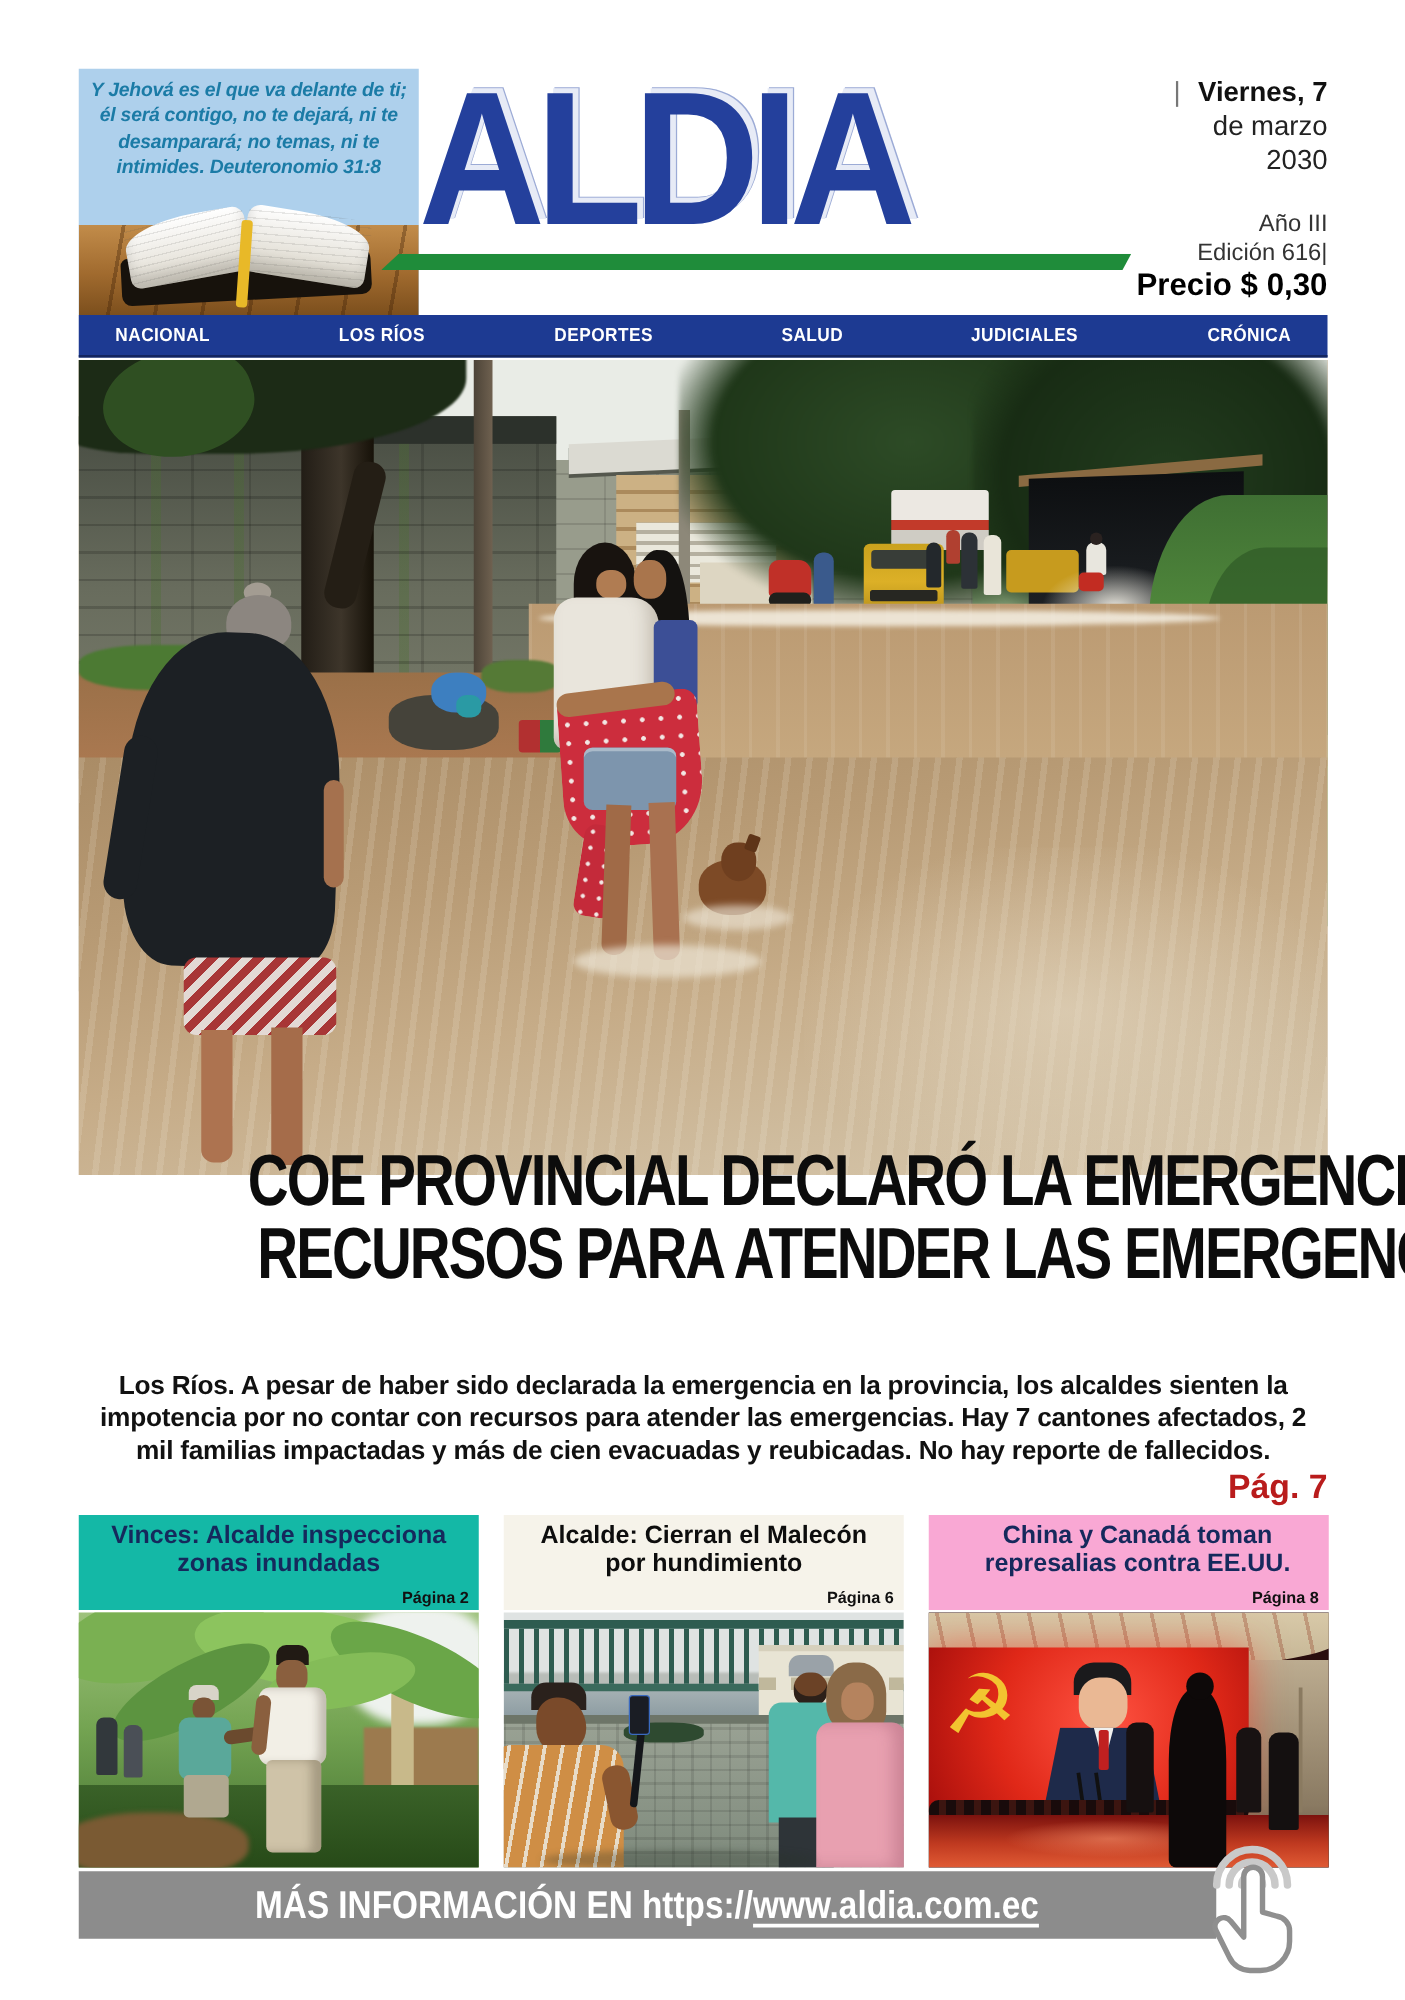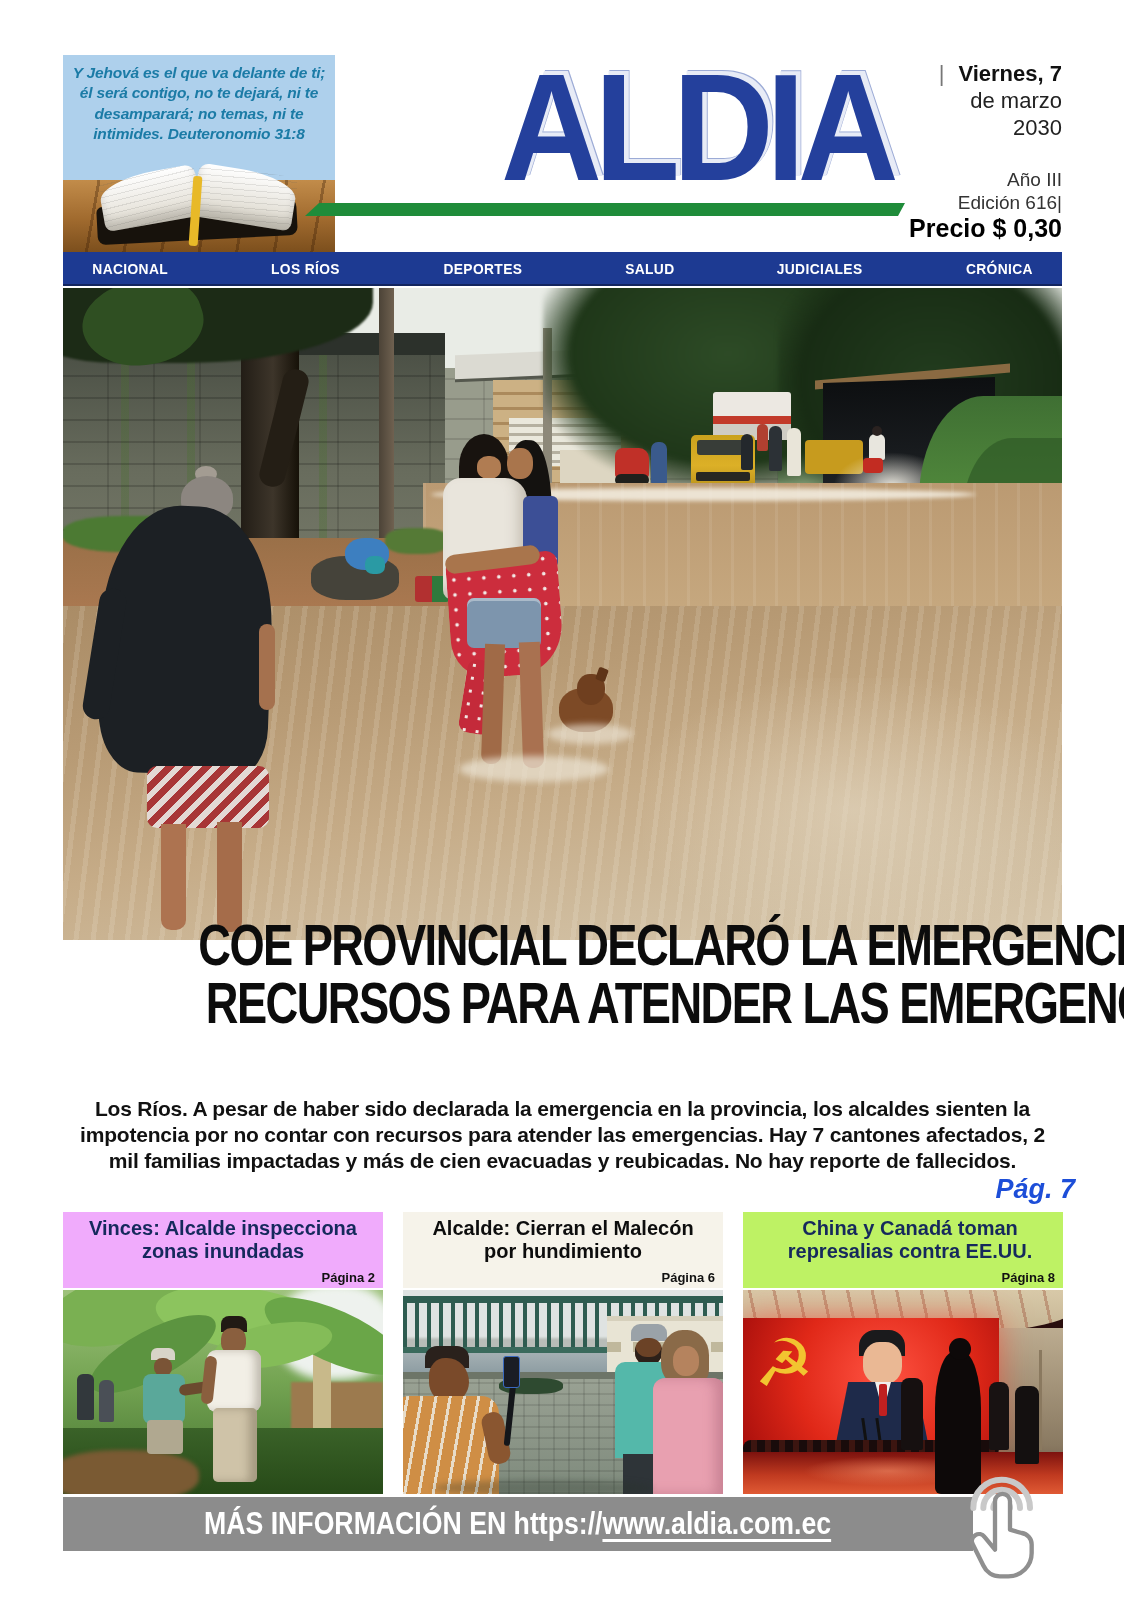--- a/index.html
+++ b/index.html
@@ -18,21 +18,21 @@
   .bible{position:absolute;left:30px;bottom:6px;width:210px;height:96px;}
   .bible .cover{position:absolute;left:4px;bottom:6px;width:200px;height:38px;background:#17120c;border-radius:6px 10px 8px 8px;transform:rotate(-3deg);}
   .bible .page-l{position:absolute;left:8px;bottom:22px;width:98px;height:52px;background:linear-gradient(180deg,#ffffff,#ddd8cc);border-radius:60% 10% 8px 8px/40% 20% 8px 8px;transform:rotate(-10deg);box-shadow:inset 0 -10px 10px rgba(0,0,0,.15);}
   .bible .page-r{position:absolute;right:8px;bottom:22px;width:100px;height:54px;background:linear-gradient(180deg,#ffffff,#d8d3c6);border-radius:10% 60% 8px 8px/20% 40% 8px 8px;transform:rotate(9deg);box-shadow:inset 0 -10px 10px rgba(0,0,0,.15);}
   .bible .ribbon{position:absolute;left:98px;bottom:0px;width:9px;height:70px;background:#e8b928;transform:rotate(4deg);border-radius:3px;}
   .bible .text-l{position:absolute;inset:0;background:
     repeating-linear-gradient(176deg,transparent 0 5px,rgba(90,90,86,.25) 5px 6px);
     -webkit-mask:none;opacity:.55;pointer-events:none;border-radius:8px;}
 
   
-  .logo-wrap{left:318px;top:52px;width:590px;height:150px;text-align:right;}
+  .logo-wrap{left:318px;top:52px;width:590px;height:150px;text-align:left;}
   .logo-text{display:inline-block;font-weight:bold;font-size:152px;line-height:150px;color:#24409c;
     letter-spacing:-8px;transform:scaleX(.92);transform-origin:center;
     text-shadow:5px -4px 0 #e7ebf6,6px -5px 0 #9cabd6;}
   .logo-underline{left:305px;top:203px;width:600px;height:13px;background:#1f8c3a;
     clip-path:polygon(14px 0,100% 0,calc(100% - 7px) 100%,0 100%);}
   .date-block{left:812px;top:60px;width:250px;text-align:right;color:#222;font-size:22px;line-height:27px;}
   .date-pipe{color:#777;font-weight:normal;margin-right:14px;}
   .date-day{font-weight:bold;color:#111;}
   .info-block{left:812px;top:168px;width:250px;text-align:right;color:#333;font-size:19px;line-height:23px;}
   .price-line{font-weight:bold;color:#000;font-size:25px;line-height:29px;}
@@ -42,21 +42,21 @@
     display:flex;align-items:center;justify-content:space-between;padding:0 26px;box-sizing:border-box;}
   .nav-item{color:#fff;font-weight:bold;font-size:15px;letter-spacing:.4px;display:inline-block;
     transform:scaleX(.92);white-space:nowrap;cursor:pointer;}
 
   
   .headline{left:63px;top:916px;width:999px;text-align:center;color:#0c0c0c;}
   .headline .hl-line{height:58px;line-height:58px;white-space:nowrap;}
   .headline .hl-inner{display:inline-block;font-weight:bold;font-size:58px;letter-spacing:-2px;
     transform:scaleX(.78);transform-origin:center;}
   .deck{left:70px;top:1096px;width:985px;text-align:center;font-weight:bold;font-size:21px;line-height:26px;color:#111;letter-spacing:-0.2px;}
-  .page-ref{left:76px;top:1174px;width:999px;text-align:right;color:#1d4ed8;font-weight:bold;font-size:27px;font-style:italic;}
+  .page-ref{left:63px;top:1174px;width:999px;text-align:right;color:#b91c1c;font-weight:bold;font-size:27px;}
 
   
   .card{top:1212px;width:320px;height:282px;}
   .card-title-box{position:absolute;left:0;top:0;width:100%;height:76px;box-sizing:border-box;padding:5px 10px 2px;}
   .card-title{text-align:center;font-weight:bold;font-size:20px;line-height:23px;}
   .card-page{position:absolute;right:8px;bottom:3px;font-weight:bold;font-size:13px;color:#111;}
   .card-photo{position:absolute;left:0;top:78px;width:100%;height:204px;overflow:hidden;background:#888;}
 
   
   .footer-bar{left:63px;top:1497px;width:910px;height:54px;background:#8c8c8c;display:flex;align-items:center;justify-content:center;}
@@ -210,21 +210,21 @@
   </div>
 
   <div class="abs headline">
     <div class="hl-line"><span class="hl-inner">COE PROVINCIAL DECLARÓ LA EMERGENCIA</span></div>
     <div class="hl-line"><span class="hl-inner">RECURSOS PARA ATENDER LAS EMERGENCIAS</span></div>
   </div>
   <div class="abs deck">Los Ríos. A pesar de haber sido declarada la emergencia en la provincia, los alcaldes sienten la impotencia por no contar con recursos para atender las emergencias. Hay 7 cantones afectados, 2 mil familias impactadas y más de cien evacuadas y reubicadas. No hay reporte de fallecidos.</div>
   <div class="abs page-ref">Pág. 7</div>
 
   <div class="abs card" style="left:63px;">
-    <div class="card-title-box" style="background:#f0abfc;">
+    <div class="card-title-box" style="background:#14b8a6;">
       <div class="card-title" style="color:#15295c;">
         <div>Vinces: Alcalde inspecciona</div>
         <div>zonas inundadas</div>
       </div>
       <div class="card-page">Página 2</div>
     </div>
     <div class="card-photo" style="background:linear-gradient(180deg,#9ec27c,#74a452 45%,#42702f);">
       <div class="p" style="right:-12px;top:-6px;width:120px;height:96px;background:#eef2ee;border-radius:45%;filter:blur(4px);"></div>
       <div class="p" style="right:0;top:92px;width:92px;height:58px;background:#9c7a4e;filter:blur(1px);"></div>
       <div class="p" style="right:52px;top:60px;width:18px;height:130px;background:#c8b98a;border-radius:6px;"></div>
@@ -281,21 +281,21 @@
       <div class="p" style="left:212px;top:72px;width:62px;height:96px;background:#54b8aa;border-radius:10px 12px 0 0;"></div>
       <div class="p" style="left:220px;top:164px;width:44px;height:40px;background:#2e3438;"></div>
       <div class="p" style="left:258px;top:40px;width:48px;height:56px;background:#8a6a48;border-radius:45% 45% 30% 40%;"></div>
       <div class="p" style="left:270px;top:56px;width:26px;height:30px;background:#b5835e;border-radius:45%;"></div>
       <div class="p" style="left:250px;top:88px;width:72px;height:116px;background:#e8a0b0;border-radius:12px 12px 0 0;box-shadow:inset -10px 0 12px rgba(160,90,110,.4);"></div>
       <div class="p" style="left:30px;top:190px;width:220px;height:16px;background:rgba(40,50,40,.3);border-radius:50%;filter:blur(3px);"></div>
     </div>
   </div>
 
   <div class="abs card" style="left:743px;">
-    <div class="card-title-box" style="background:#bef264;padding-left:24px;">
+    <div class="card-title-box" style="background:#f9a8d4;padding-left:24px;">
       <div class="card-title" style="color:#15295c;">
         <div>China y Canadá toman</div>
         <div>represalias contra EE.UU.</div>
       </div>
       <div class="card-page">Página 8</div>
     </div>
     <div class="card-photo" style="background:#2a0e0e;">
       <div class="p" style="left:-10px;top:0;width:340px;height:46px;border-radius:0 0 50% 50%/0 0 26px 26px;
         background:repeating-linear-gradient(78deg,rgba(150,70,45,.35) 0 3px,rgba(0,0,0,0) 3px 24px),linear-gradient(180deg,#d8c9a8,#c4b494);"></div>
       <div class="p" style="left:248px;top:38px;width:72px;height:166px;background:linear-gradient(180deg,#bcac90,#8a7a62 70%,#5e4a3c);"></div>

